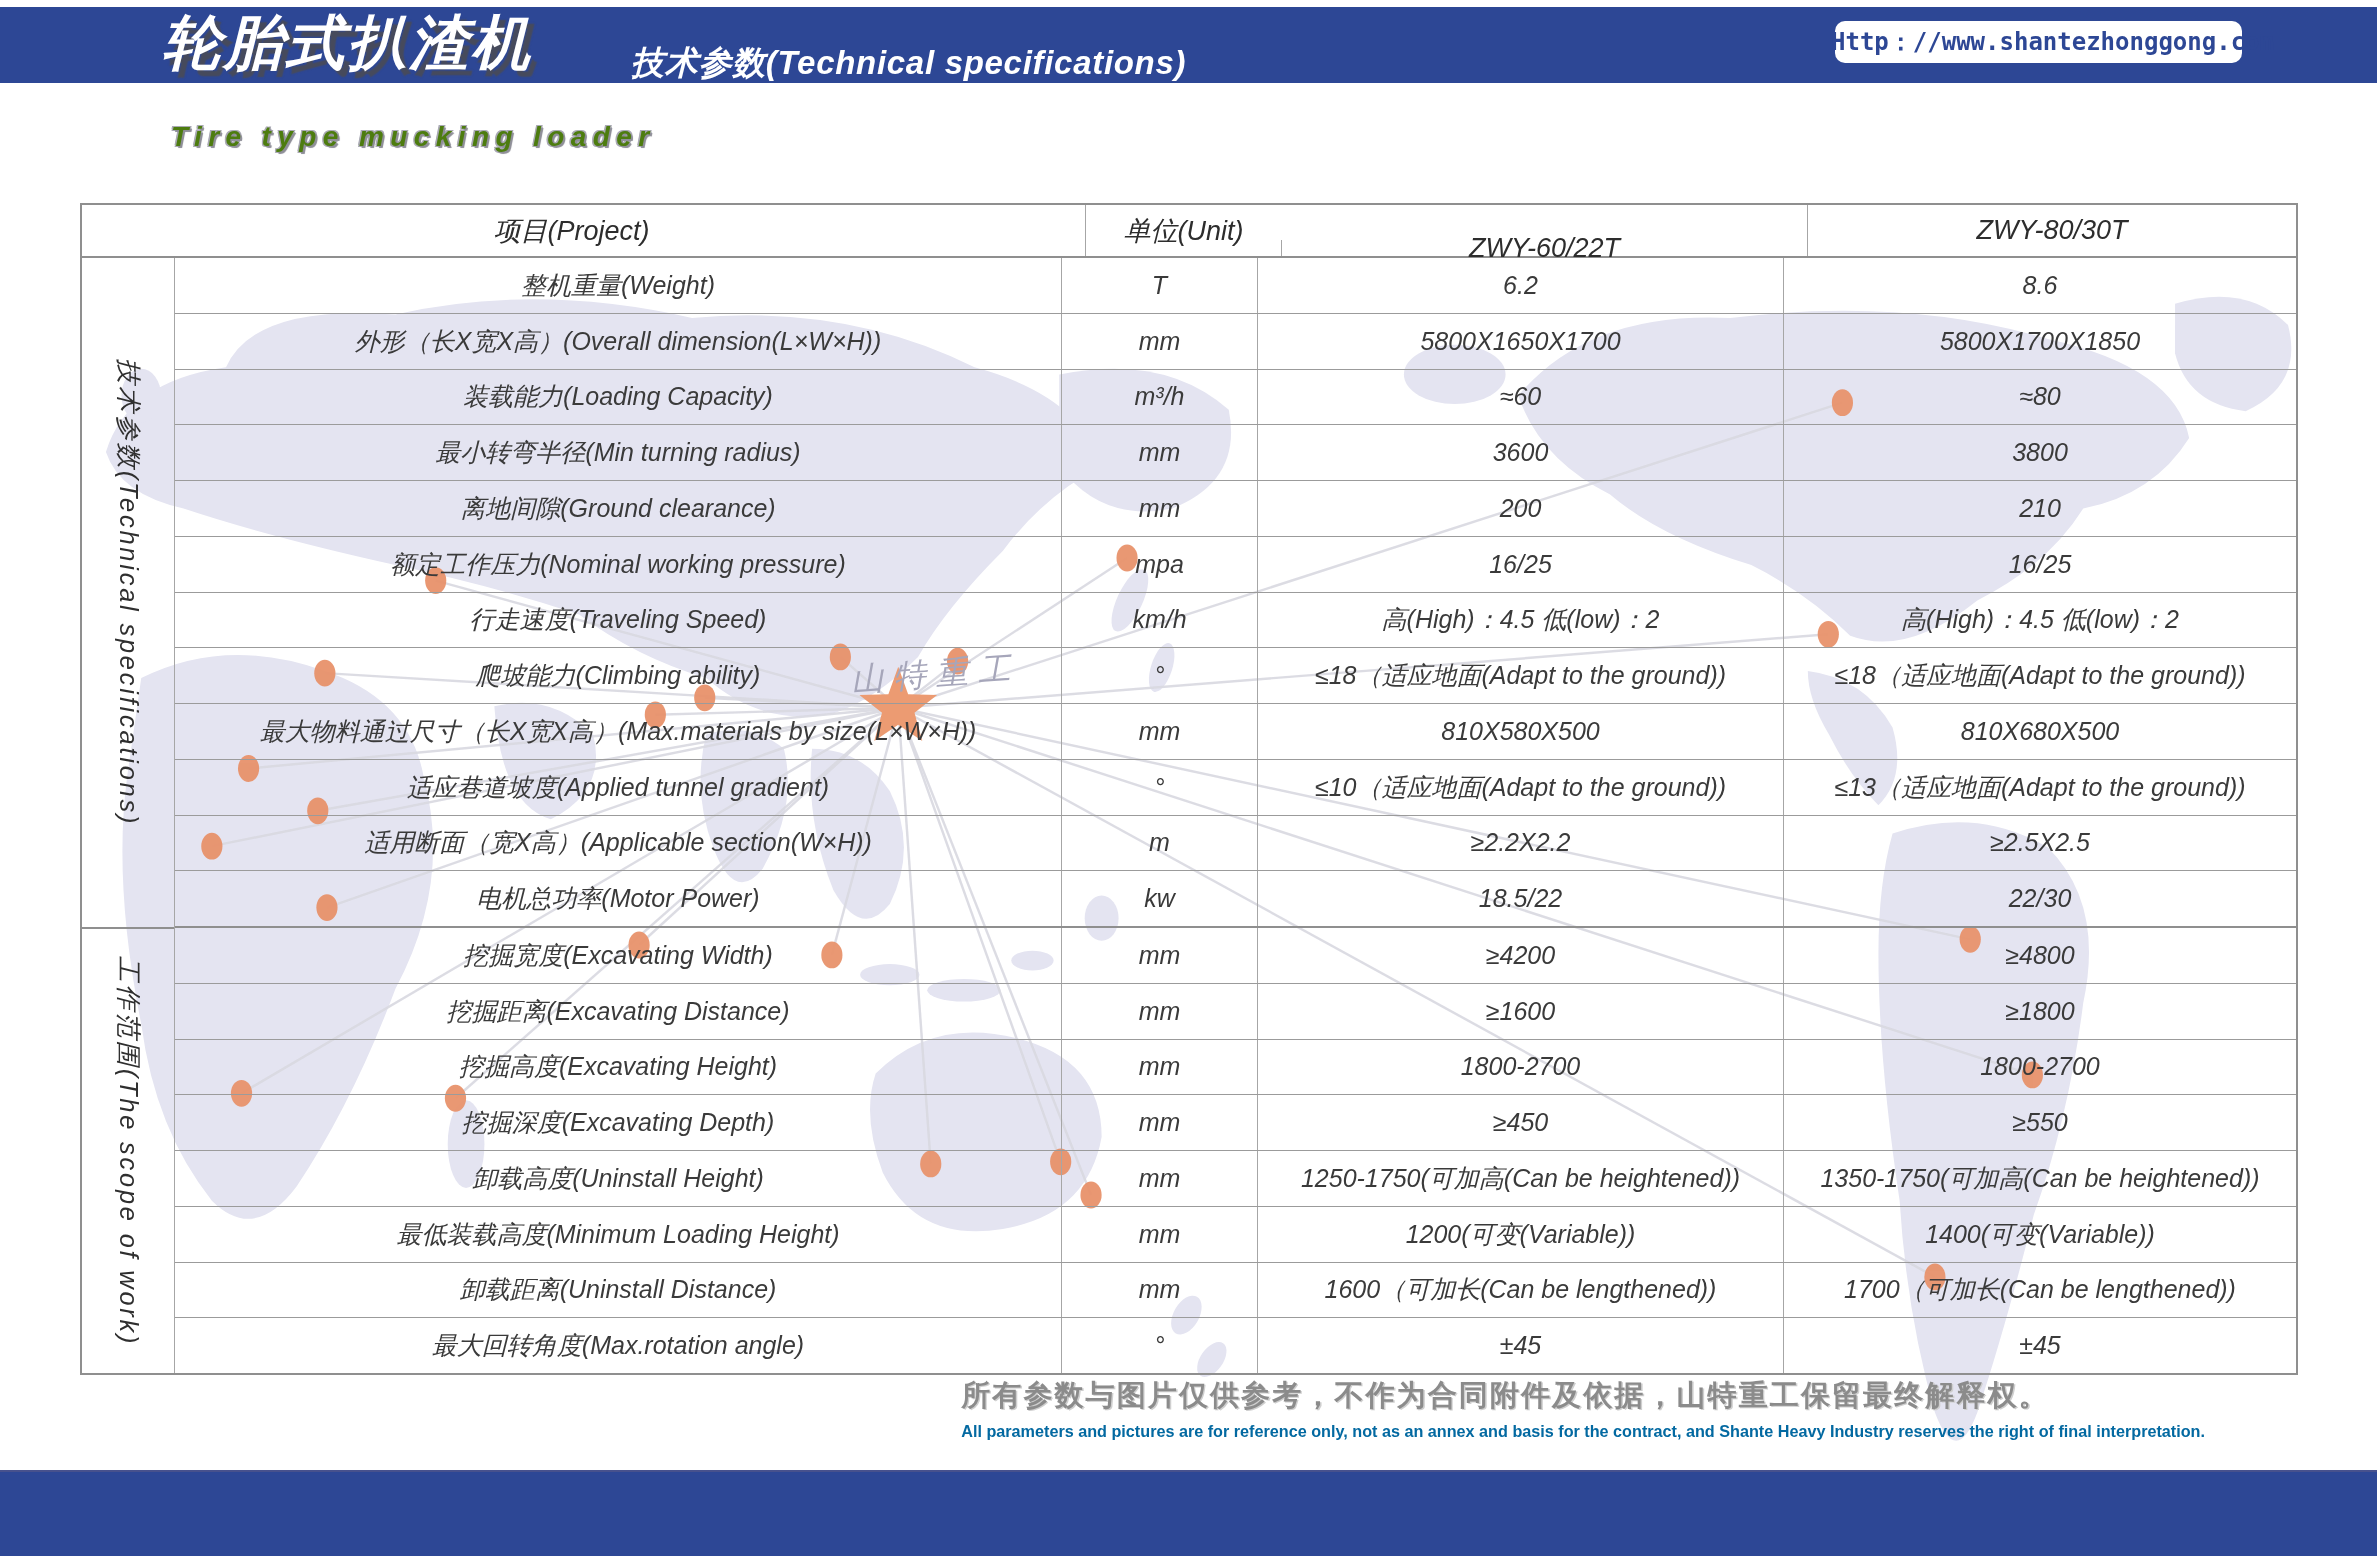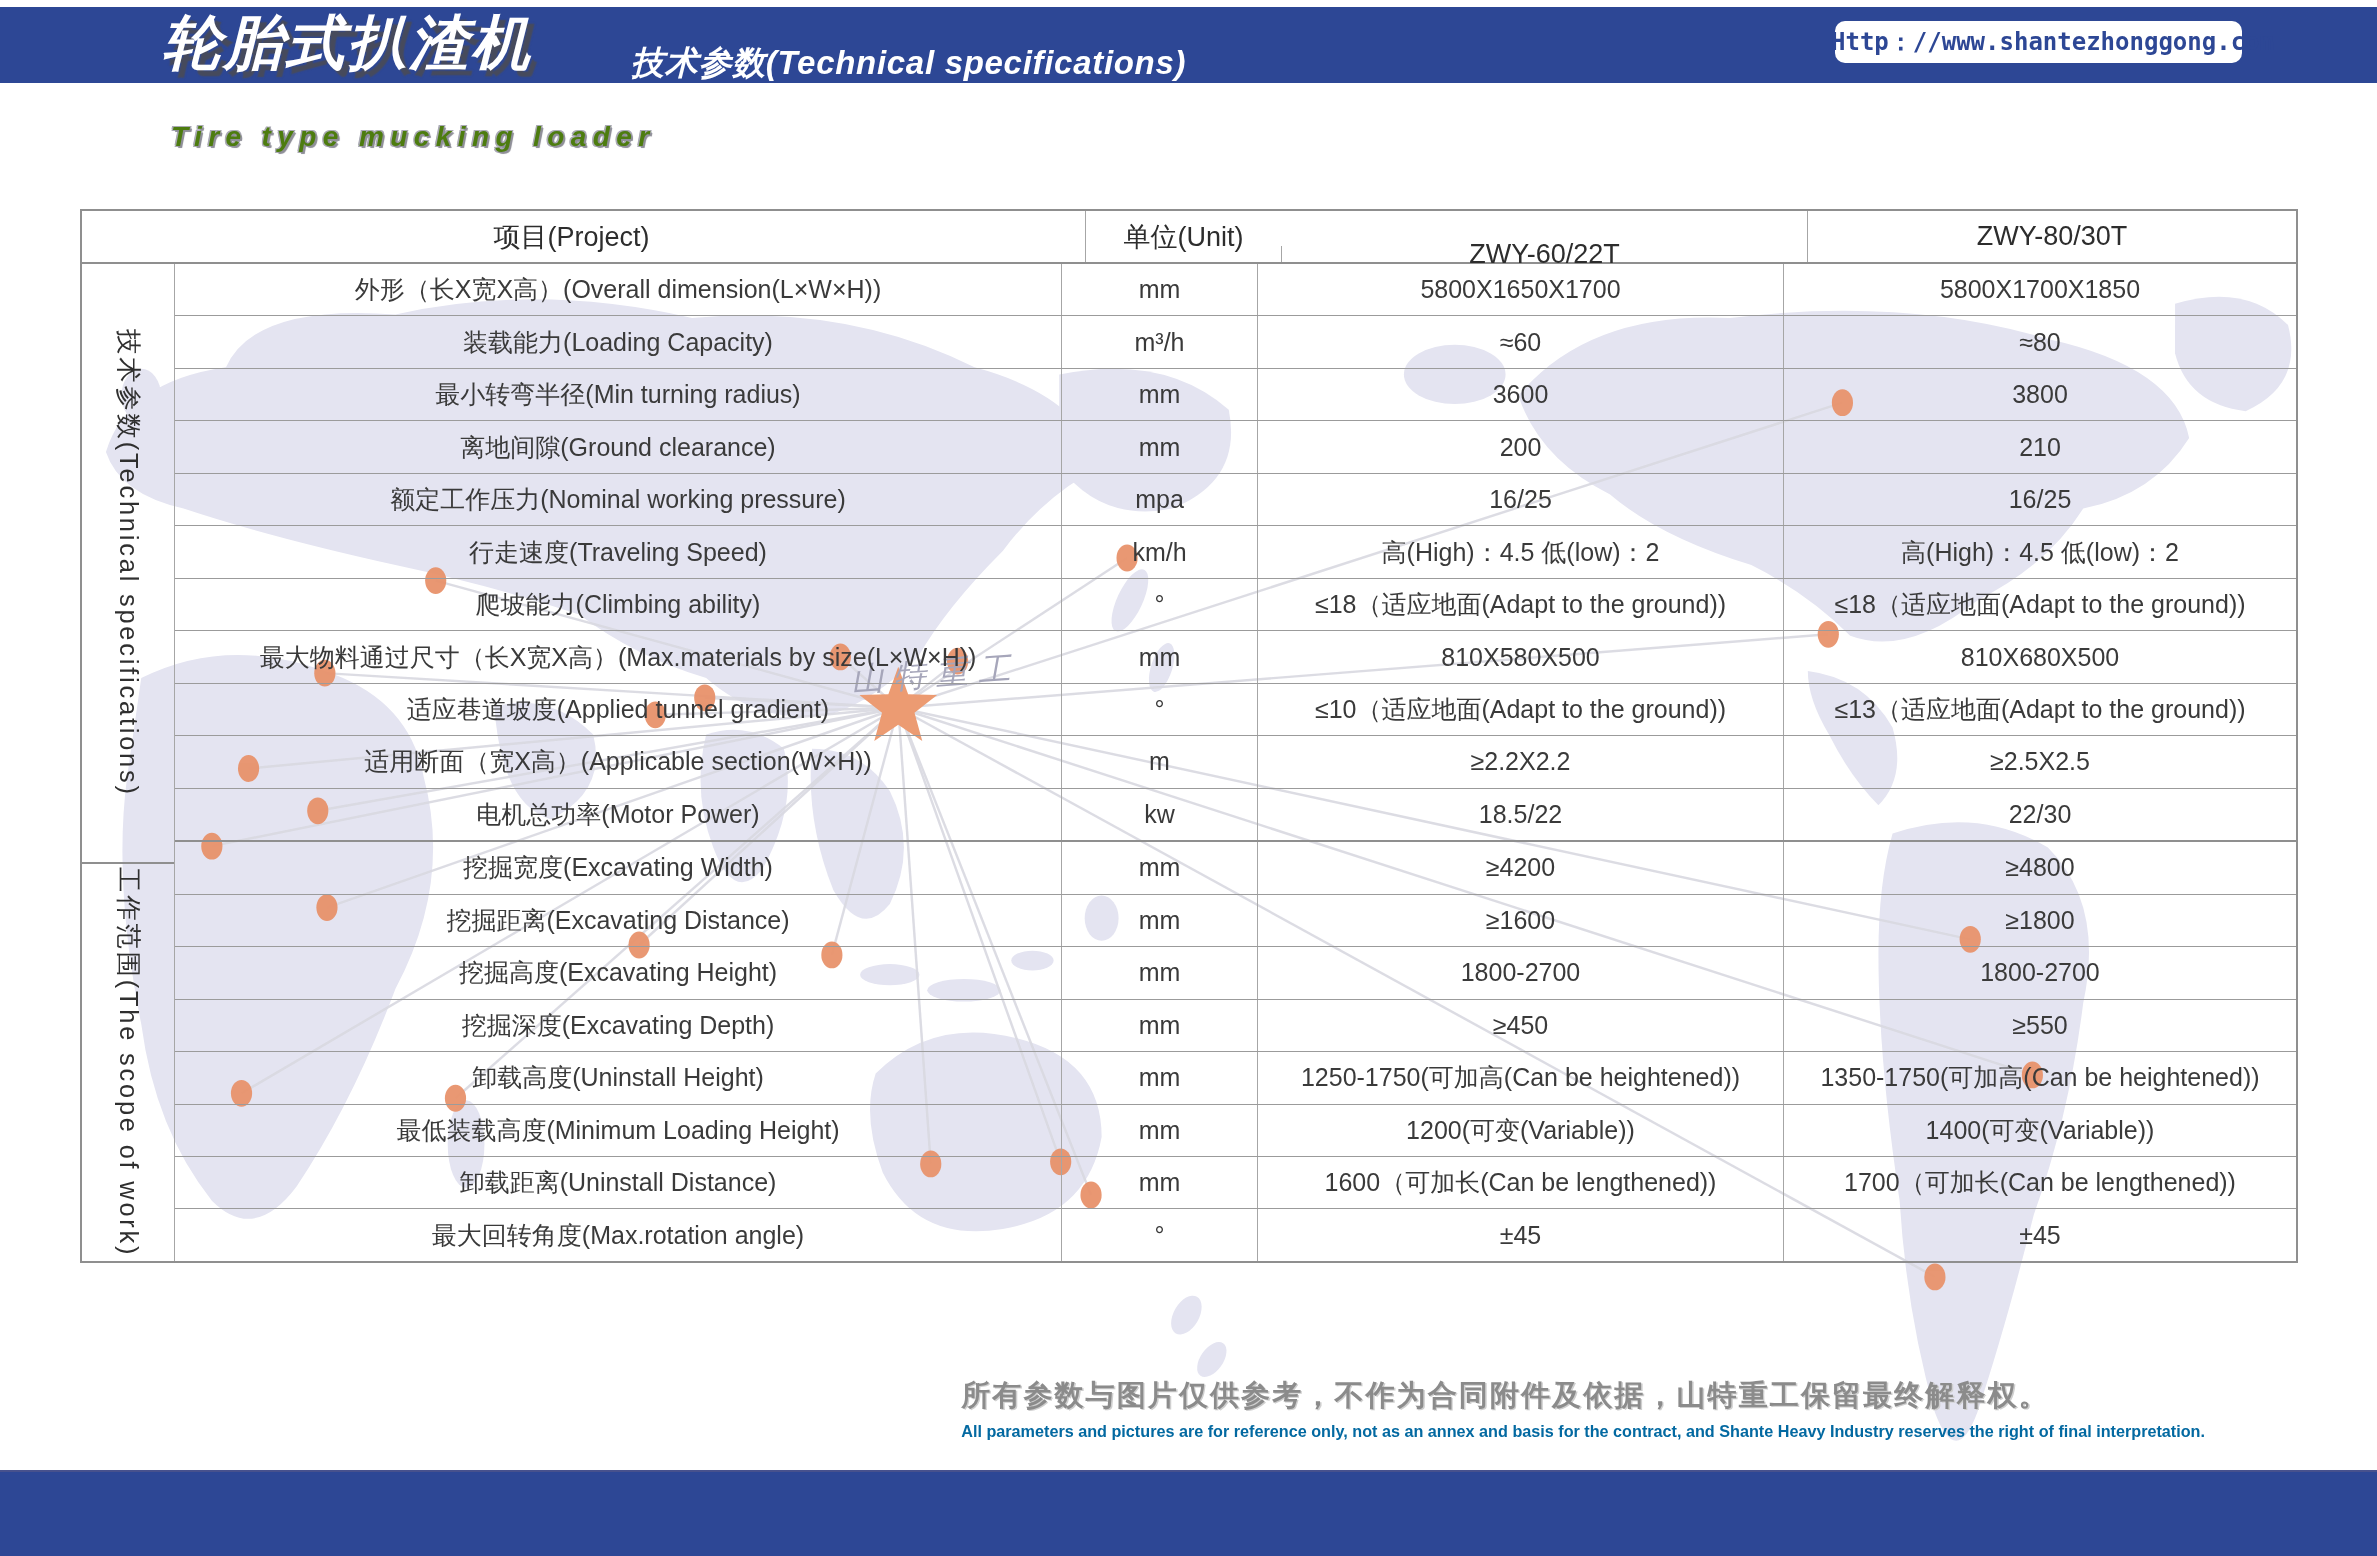--- a/index.html
+++ b/index.html
@@ -26,22 +26,22 @@
   .urlbox {
     position:absolute; left:1835px; top:21px; width:379px; height:42px; background:#ffffff;
     border-radius:10px; display:flex; align-items:center; justify-content:center; z-index:3;
     font-family:"DejaVu Sans Mono","Liberation Mono",monospace; font-weight:bold;
     font-size:24px; color:#2d4795; white-space:nowrap;padding-left:28px;
   }
   
   .map { position:absolute; left:0; top:0; width:2377px; height:1556px; pointer-events:none; }
   
   .tbl {
-    position:absolute; left:80px; top:209px; width:2218px; height:1054px;
-    border:2.1px solid #8f8f8f; box-sizing:border-box; background:transparent; z-index:2;
+    position:absolute; left:80px; top:203px; width:2218px; height:1172px;
+    border:2.1px solid #8f8f8f; box-sizing:border-box; background:transparent; z-index:2;font-style:italic;
   }
   .thead { display:flex; height:51px; border-bottom:2.1px solid #8f8f8f; }
   .th {
     display:flex; align-items:center; justify-content:center; box-sizing:border-box;
     font-size:27px; color:#2d2d2d; white-space:nowrap;
   }
   .th-project { width:979px; }
   .th-unit { width:196px; border-left:1.4px solid #a6a6a6;margin-left:24px; }
   .th-m1 { width:526px; border-left:1.4px solid #a6a6a6;margin-top:35px; }
   .th-m2 { flex:1; border-left:1.4px solid #a6a6a6; }
@@ -179,20 +179,26 @@
       <div class="sec-col">
         <div class="sec-cell sec-cell-1">
           <div class="vlabel">技术参数(Technical specifications)</div>
         </div>
         <div class="sec-cell sec-cell-2">
           <div class="vlabel">工作范围(The scope of work)</div>
         </div>
       </div>
       <div class="rows-col" id="rows-col">
           <div class="t-row">
+    <div class="cell c-item">整机重量(Weight)</div>
+    <div class="cell c-unit">T</div>
+    <div class="cell c-v1">6.2</div>
+    <div class="cell c-v2">8.6</div>
+  </div>
+          <div class="t-row">
     <div class="cell c-item">外形（长X宽X高）(Overall dimension(L×W×H))</div>
     <div class="cell c-unit">mm</div>
     <div class="cell c-v1">5800X1650X1700</div>
     <div class="cell c-v2">5800X1700X1850</div>
   </div>
           <div class="t-row">
     <div class="cell c-item">装载能力(Loading Capacity)</div>
     <div class="cell c-unit">m³/h</div>
     <div class="cell c-v1">≈60</div>
     <div class="cell c-v2">≈80</div>

